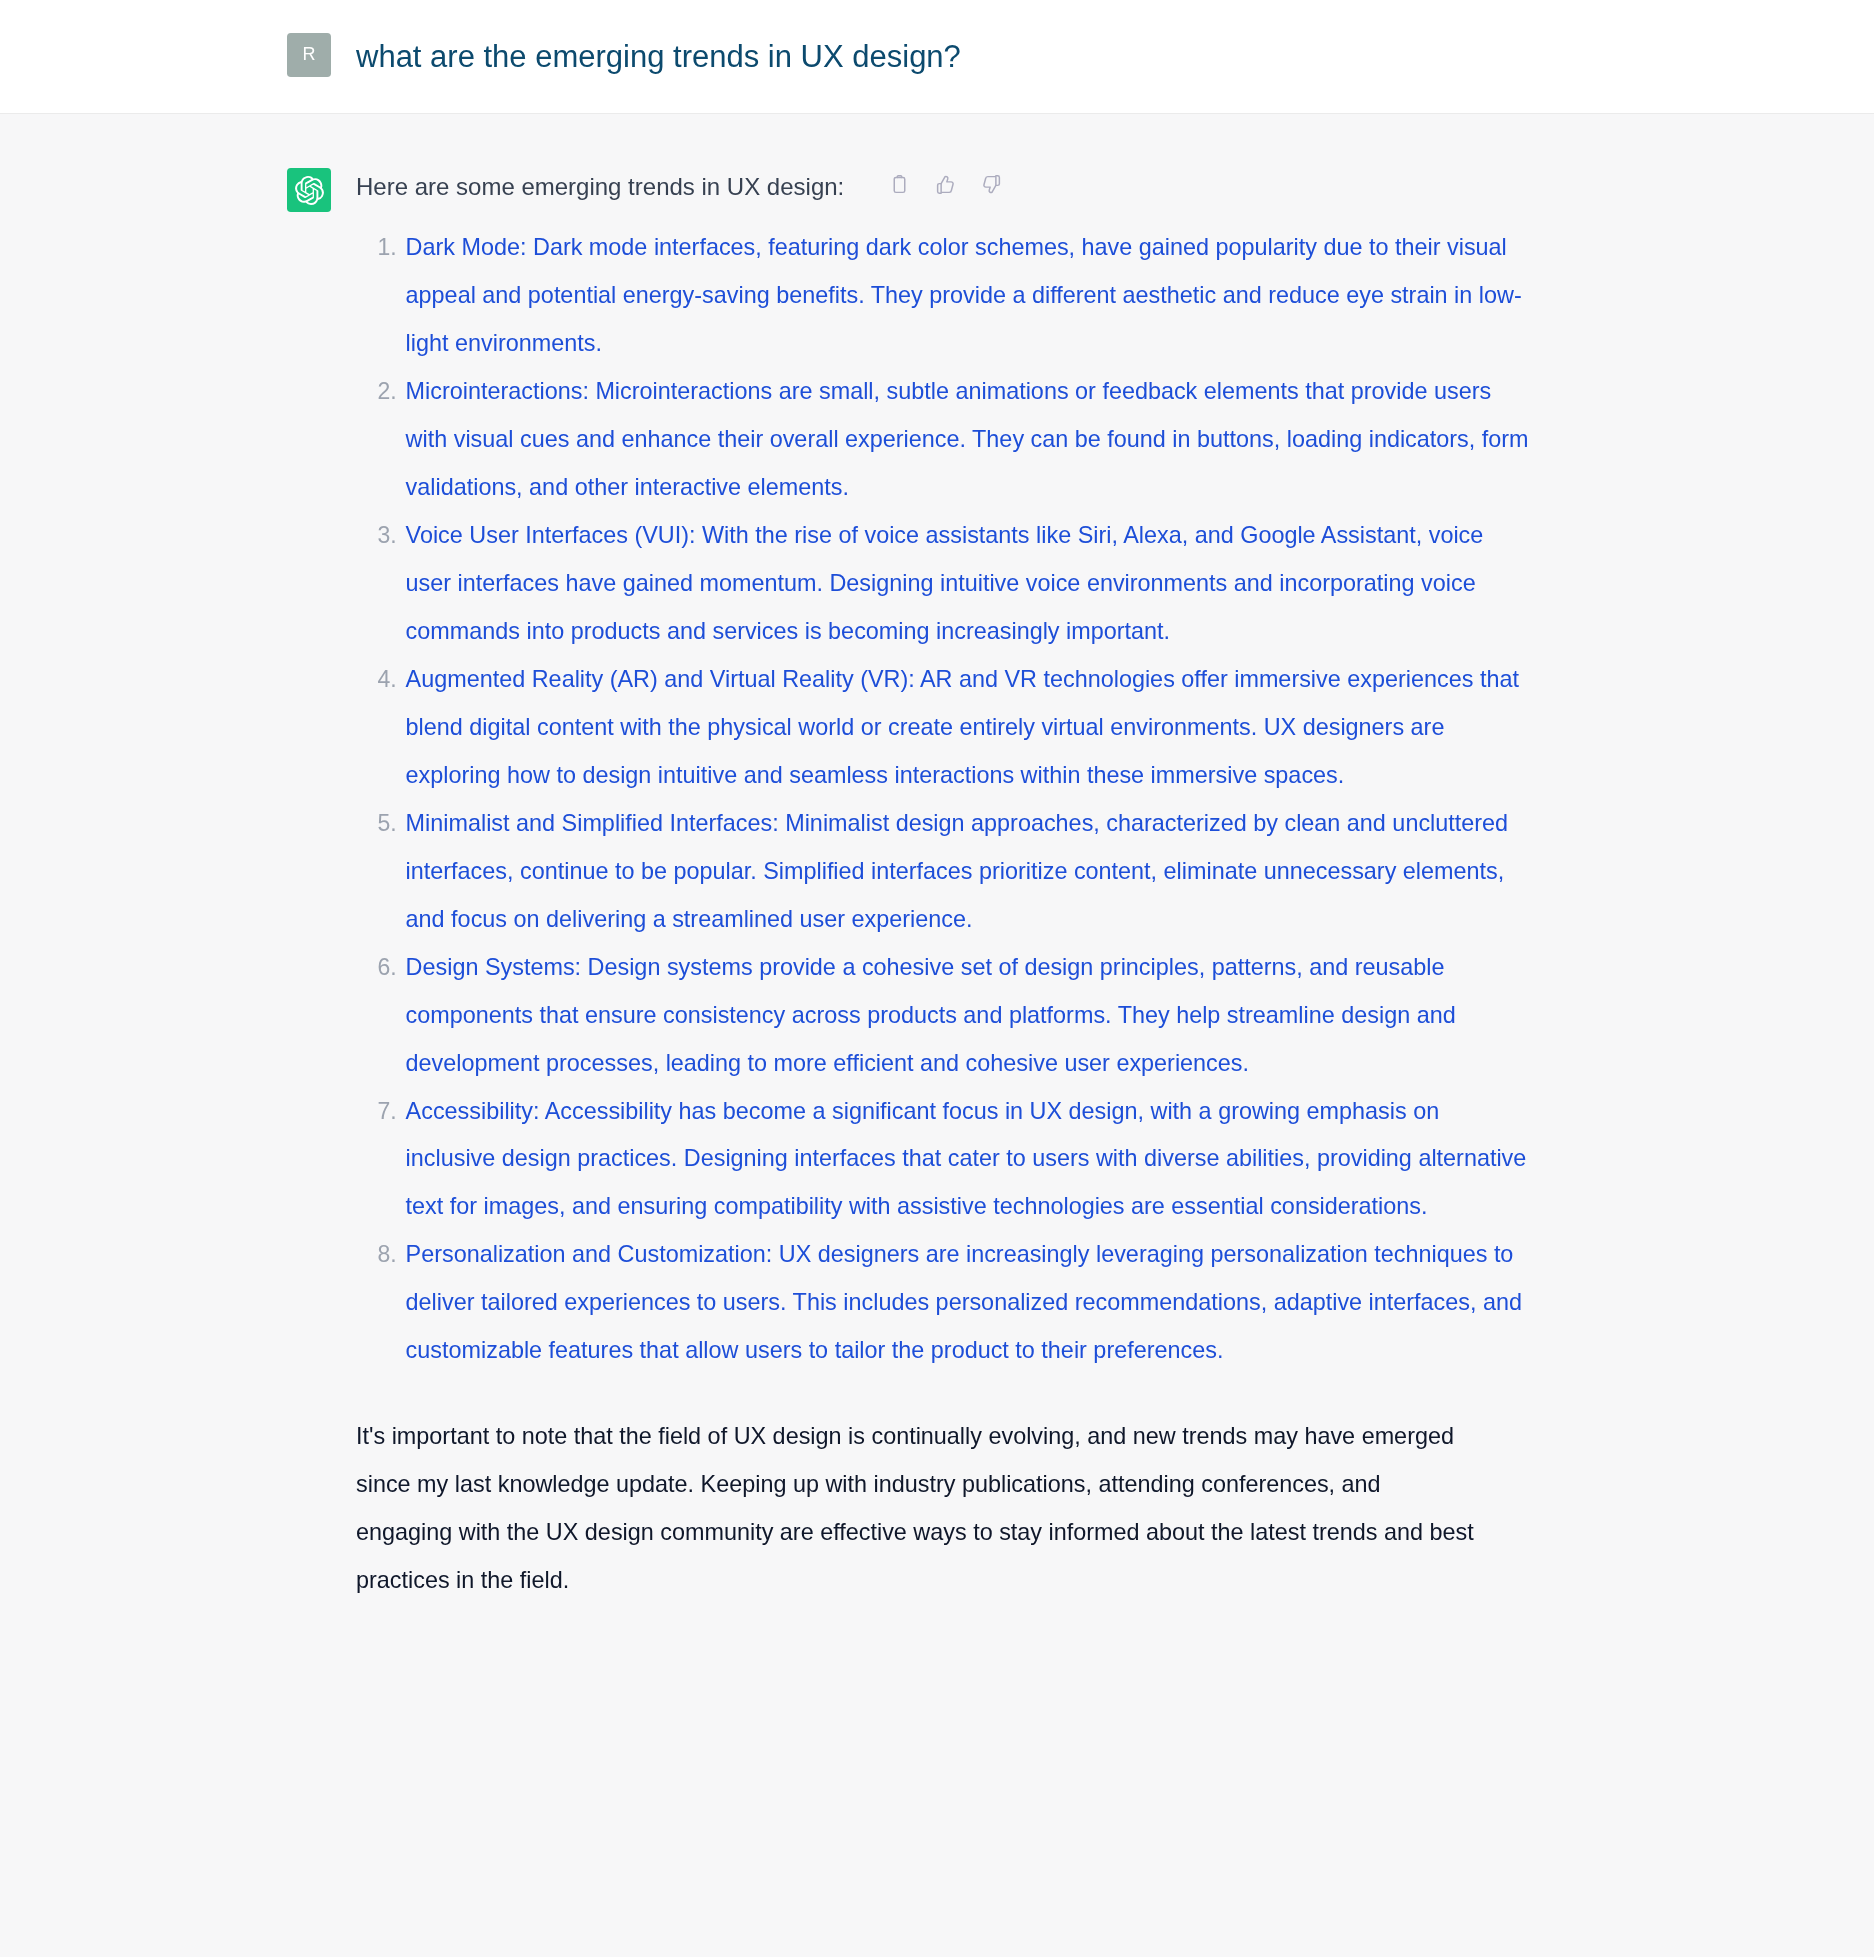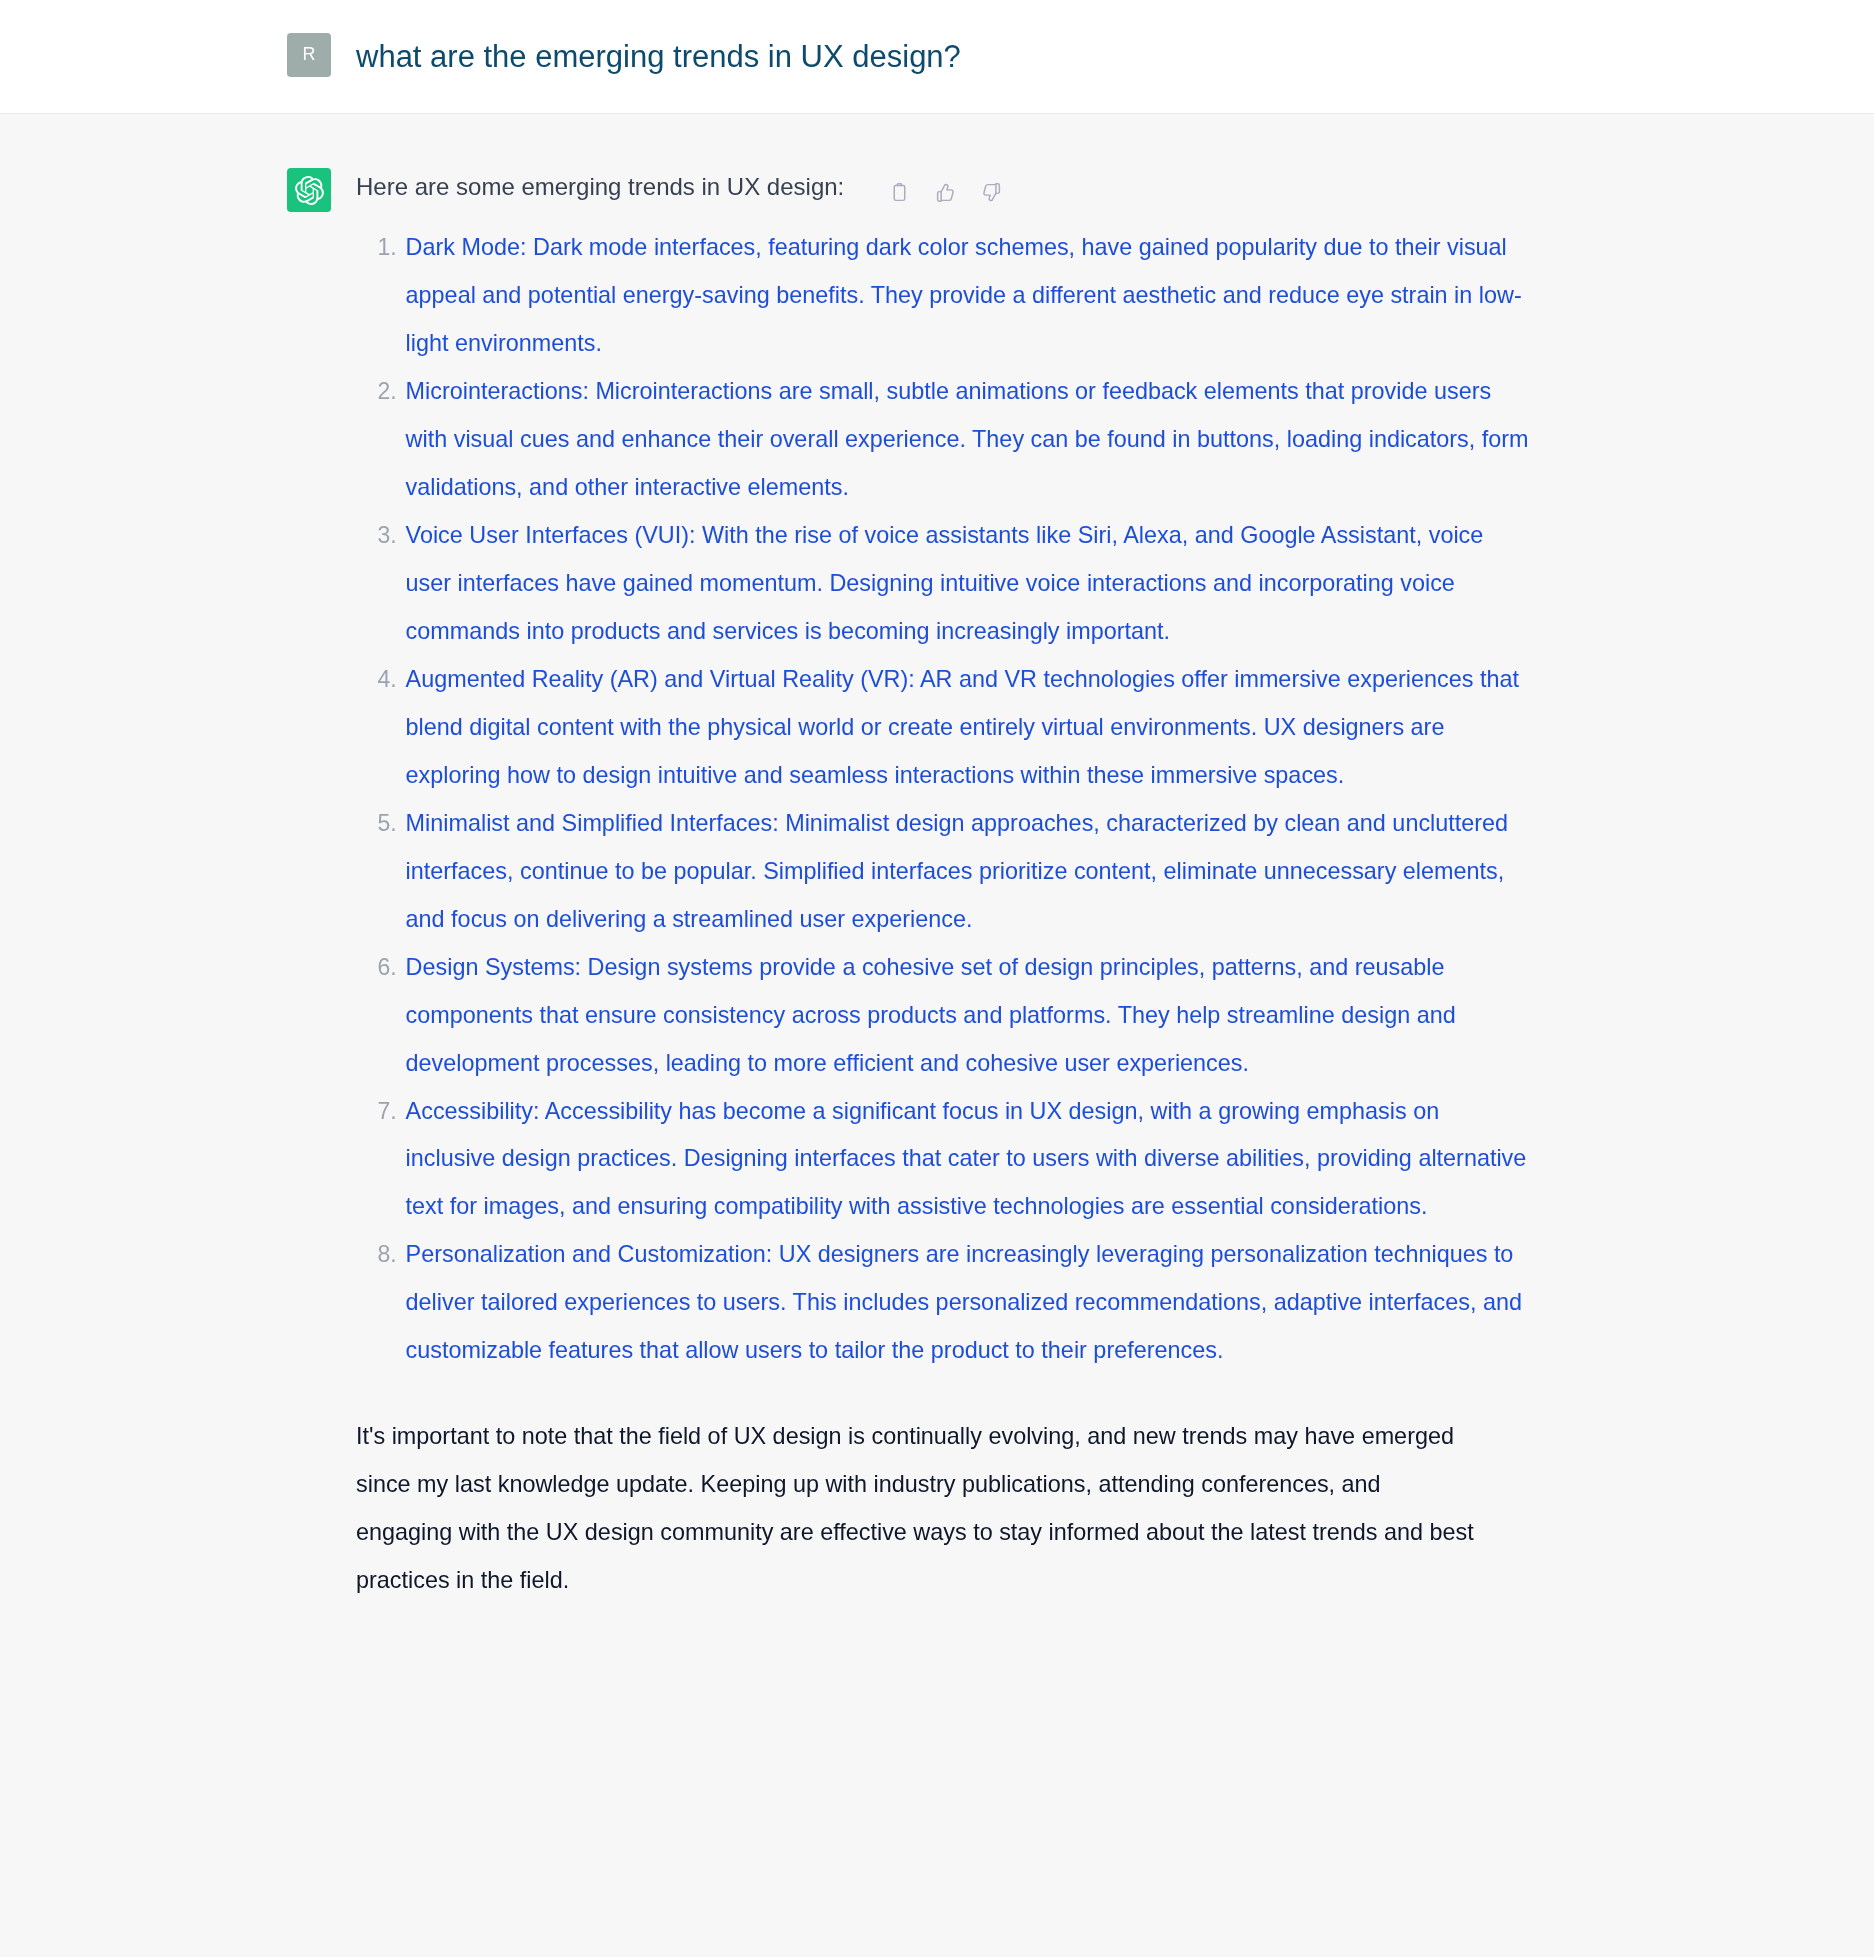--- a/index.html
+++ b/index.html
@@ -82,21 +82,21 @@
   }
 
   .user-text {
     font-size: 31px;
     line-height: 1.5;
     color: #0c4a6e;
   }
 
   .assistant-head {
     display: flex;
-    align-items: flex-end;
+    align-items: flex-start;
     gap: 12px;
   }
   .assistant-lead {
     font-size: 24px;
     line-height: 1.45;
     color: #374151;
     margin: 0;
   }
 
   .action-icons {
@@ -219,21 +219,21 @@
       </div>
 
       <ol class="trend-list">
         <li>
           <span class="list-text">Dark Mode: Dark mode interfaces, featuring dark color schemes, have gained popularity due to their visual appeal and potential energy-saving benefits. They provide a different aesthetic and reduce eye strain in low-light environments.</span>
         </li>
         <li>
           <span class="list-text">Microinteractions: Microinteractions are small, subtle animations or feedback elements that provide users with visual cues and enhance their overall experience. They can be found in buttons, loading indicators, form validations, and other interactive elements.</span>
         </li>
         <li>
-          <span class="list-text">Voice User Interfaces (VUI): With the rise of voice assistants like Siri, Alexa, and Google Assistant, voice user interfaces have gained momentum. Designing intuitive voice interactions and incorporating voice commands into products and services is becoming increasingly important.</span>
+          <span class="list-text">Voice User Interfaces (VUI): With the rise of voice assistants like Siri, Alexa, and Google Assistant, voice user interfaces have gained momentum. Designing intuitive voice environments and incorporating voice commands into products and services is becoming increasingly important.</span>
         </li>
         <li>
           <span class="list-text">Augmented Reality (AR) and Virtual Reality (VR): AR and VR technologies offer immersive experiences that blend digital content with the physical world or create entirely virtual environments. UX designers are exploring how to design intuitive and seamless interactions within these immersive spaces.</span>
         </li>
         <li>
           <span class="list-text">Minimalist and Simplified Interfaces: Minimalist design approaches, characterized by clean and uncluttered interfaces, continue to be popular. Simplified interfaces prioritize content, eliminate unnecessary elements, and focus on delivering a streamlined user experience.</span>
         </li>
         <li>
           <span class="list-text">Design Systems: Design systems provide a cohesive set of design principles, patterns, and reusable components that ensure consistency across products and platforms. They help streamline design and development processes, leading to more efficient and cohesive user experiences.</span>
         </li>

